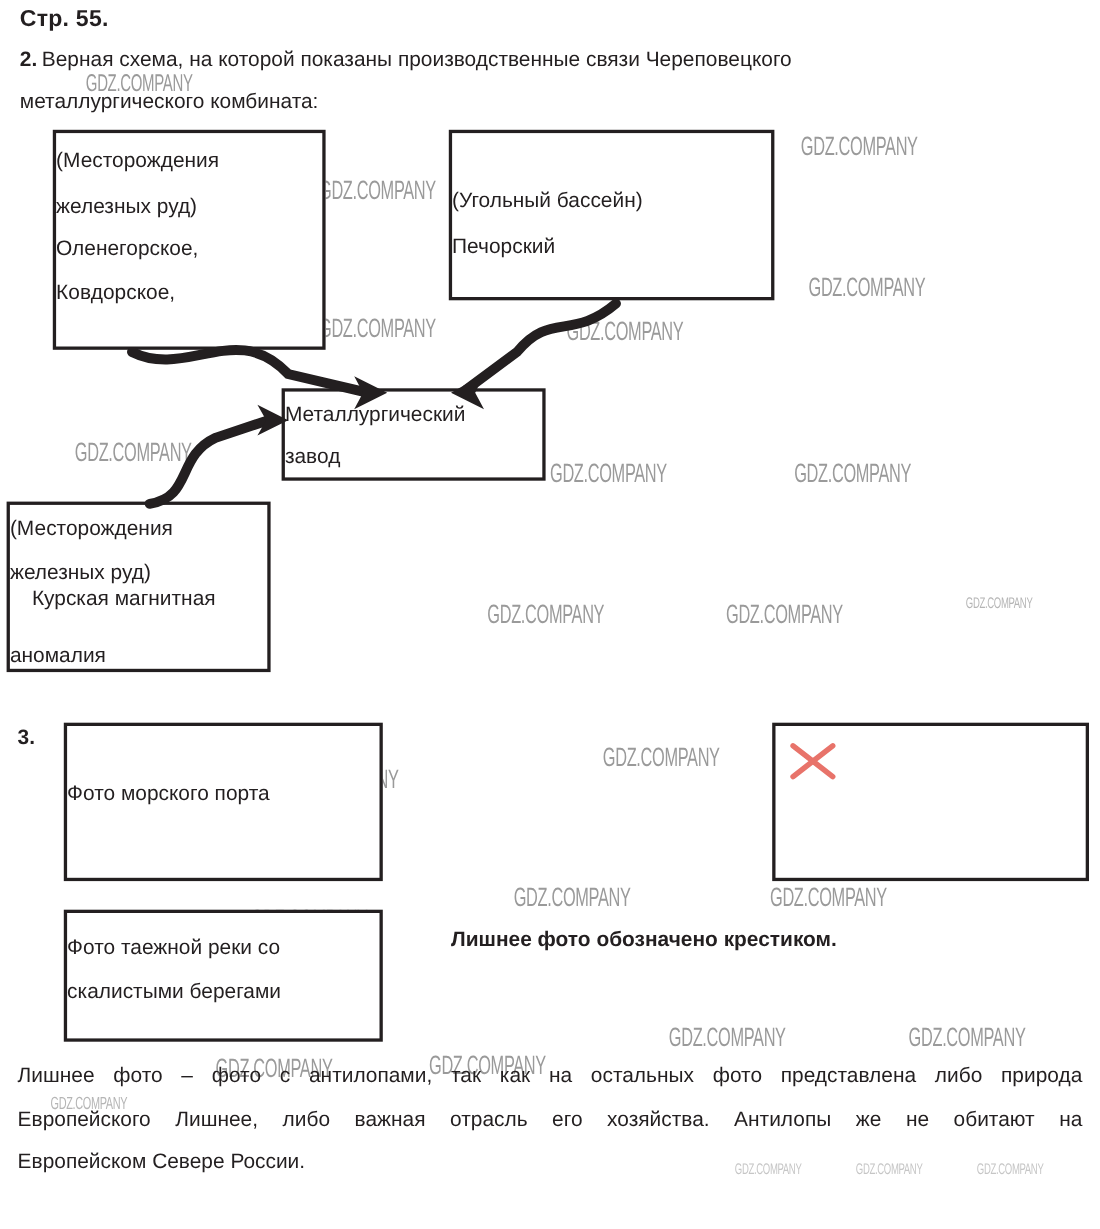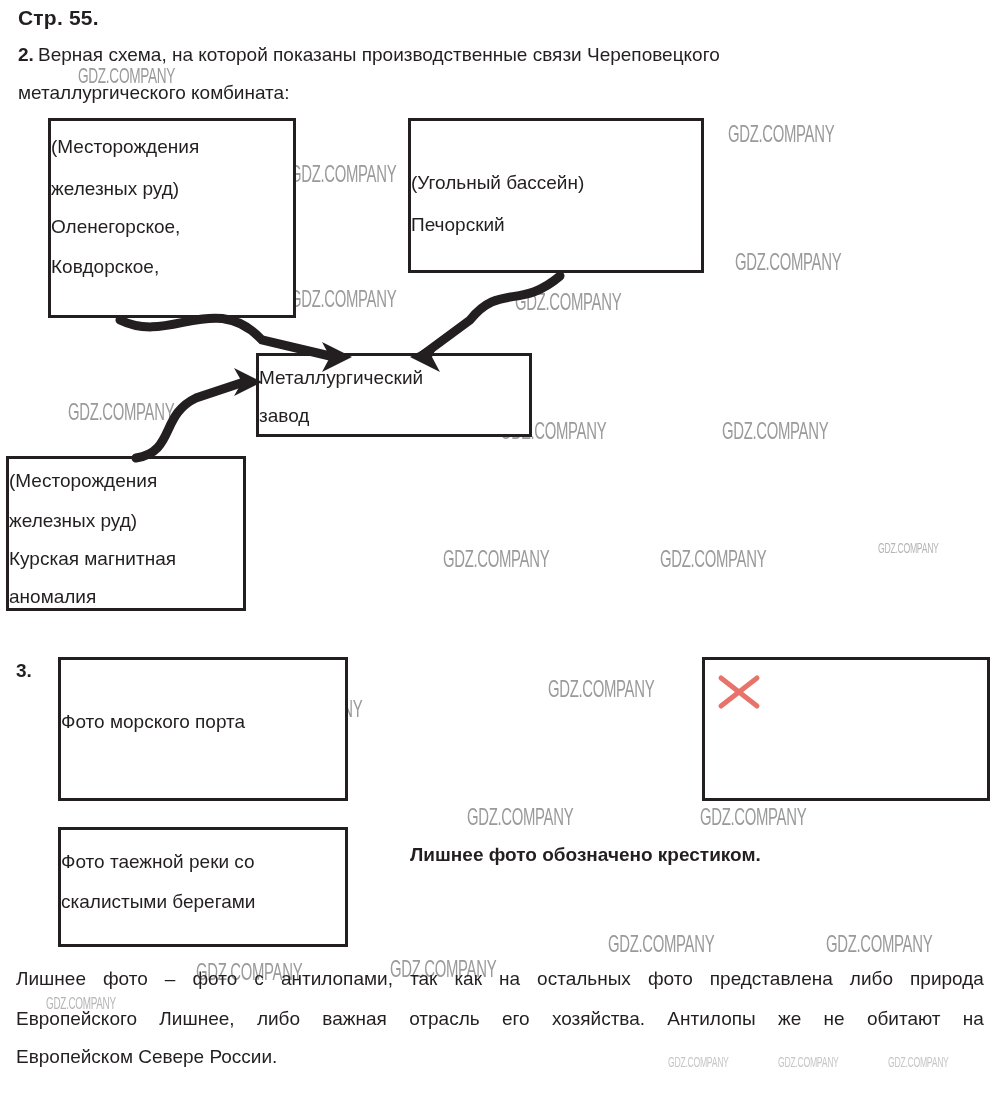--- a/index.html
+++ b/index.html
@@ -162,29 +162,29 @@
     <div class="box-text" style="top:58px;">железных руд)</div>
     <div class="box-text" style="top:96px;">Оленегорское,</div>
     <div class="box-text" style="top:136px;">Ковдорское,</div>
   </div>
 
   <div class="box" style="left:408px; top:118px; width:296px; height:155px;text-decoration:underline;">
     <div class="box-text" style="top:52px;">(Угольный бассейн)</div>
     <div class="box-text" style="top:94px;">Печорский</div>
   </div>
 
-  <div class="box" style="left:256px; top:353px; width:276px; height:84px;">
+  <div class="box" style="left:256px; top:353px; width:240px; height:84px;">
     <div class="box-text" style="top:12px;">Металлургический</div>
     <div class="box-text" style="top:50px;">завод</div>
   </div>
 
   <div class="box" style="left:6px; top:456px; width:240px; height:155px;">
     <div class="box-text" style="top:12px;">(Месторождения</div>
     <div class="box-text" style="top:52px;">железных руд)</div>
-    <div class="box-text" style="top:90px;">Курская магнитная</div>
+    <div class="box-text" style="top:76px;padding-left:20px;">Курская магнитная</div>
     <div class="box-text" style="top:128px;">аномалия</div>
   </div>
 
   <svg id="arrows" viewBox="0 0 1000 1117">
 
     <path d="M 120 320 C 170 345, 215 290, 262 340 L 330 356" fill="none" stroke="#231f20" stroke-width="9" stroke-linecap="round"></path>
     <polygon points="322,342 352,357 322,372 330,357" fill="#231f20"></polygon>
 
     <path d="M 560 276 C 520 310, 500 283, 470 320 L 424 354" fill="none" stroke="#231f20" stroke-width="9" stroke-linecap="round"></path>
     <polygon points="440,340 410,357 440,372 432,357" fill="#231f20"></polygon>

